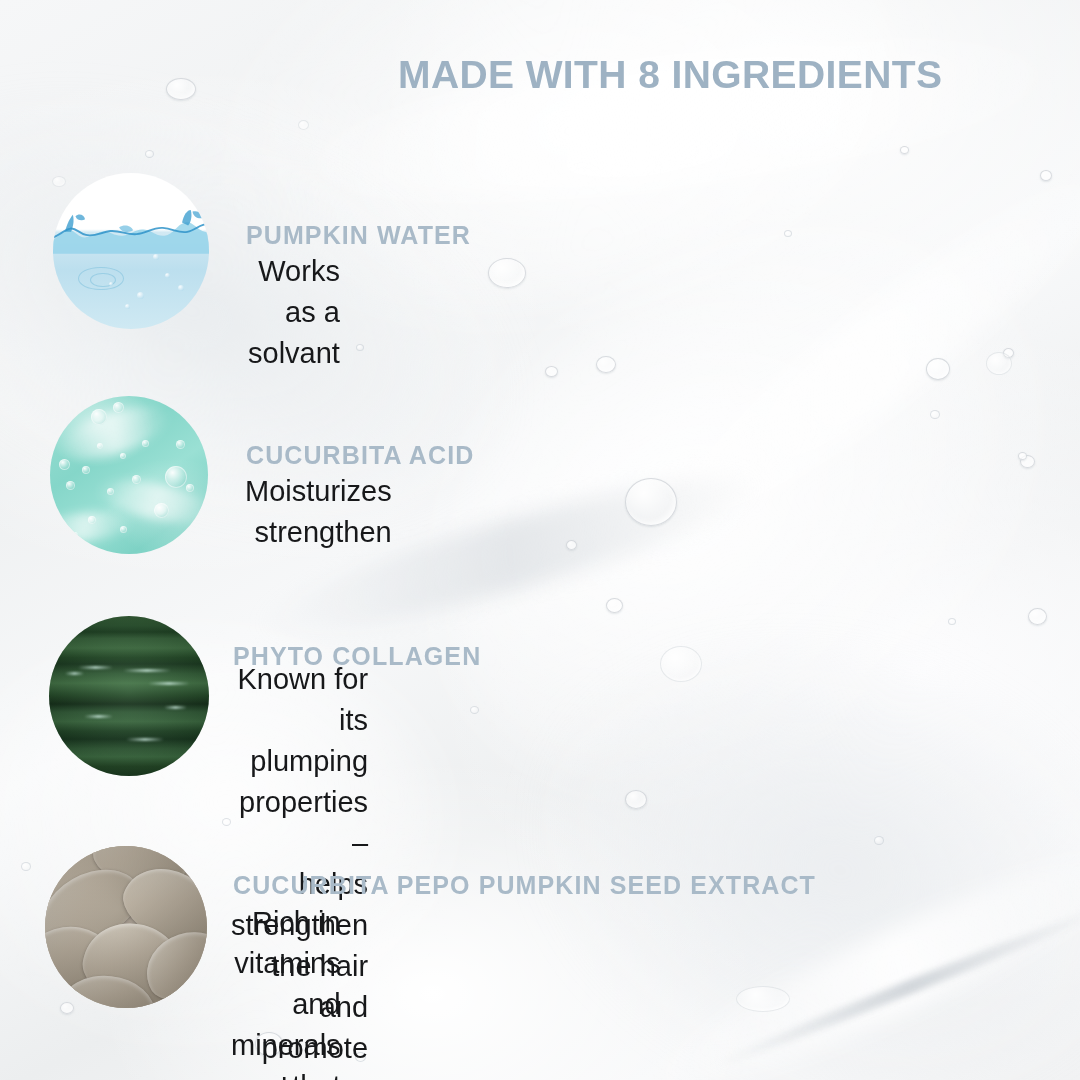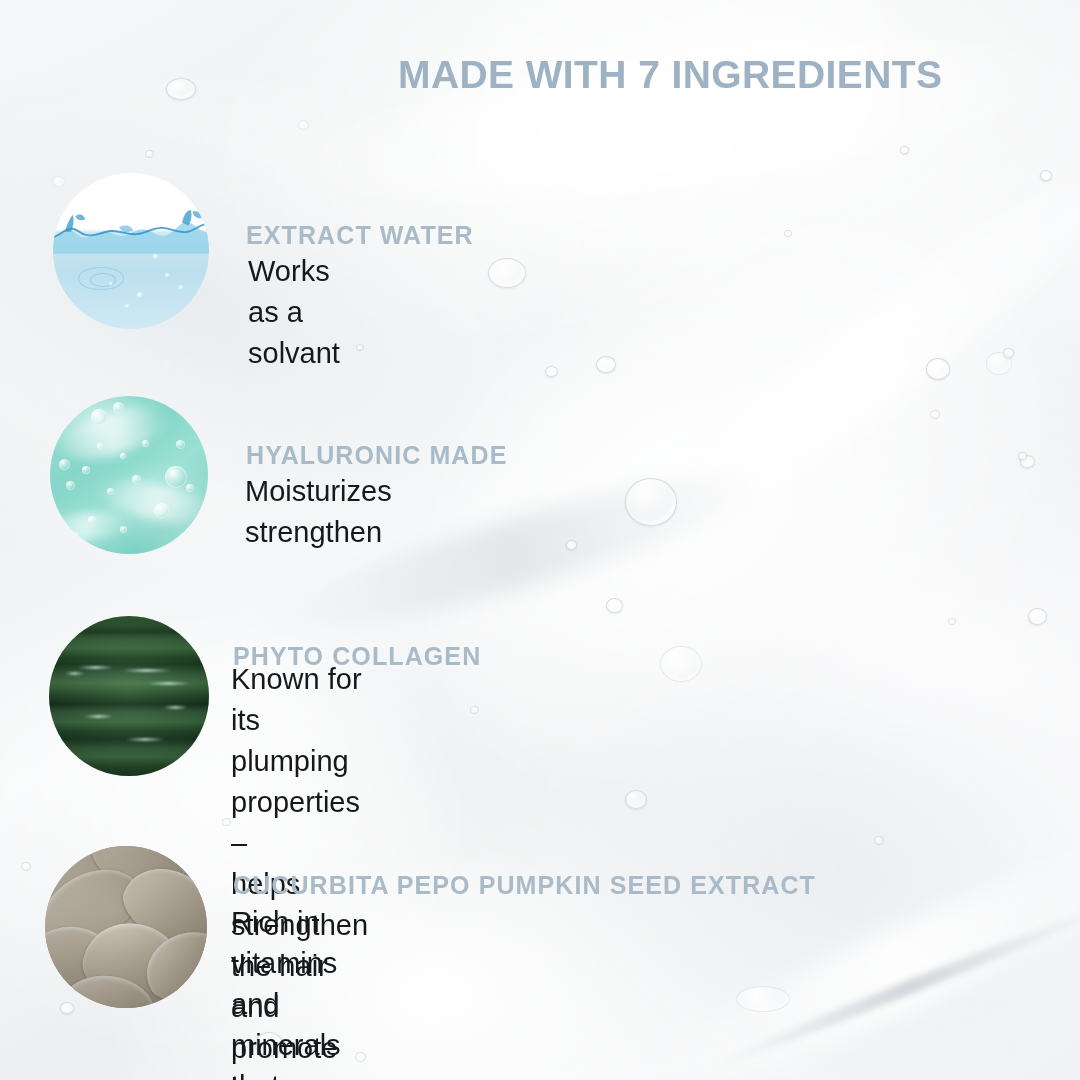--- a/index.html
+++ b/index.html
@@ -187,20 +187,21 @@
     color: #a9bac8;
     white-space: nowrap;
   }
   .ing-desc {
     position: absolute;
     font-size: 29px;
     font-weight: 400;
     line-height: 41px;
     color: #17181a;
     white-space: pre-line;
+    text-align: right;
   }
 </style>
 </head>
 <body>
 
 <div id="canvas">
 
   <div class="bg-base"></div>
   <div class="swirl sw1"></div>
   <div class="swirl sw2"></div>
@@ -240,21 +241,21 @@
   <div class="bub" style="left:255px;top:1032px;width:28px;height:24px;"></div>
   <div class="bub tiny" style="left:355px;top:1052px;width:11px;height:10px;"></div>
   <div class="bub tiny" style="left:21px;top:862px;width:10px;height:9px;"></div>
   <div class="bub" style="left:60px;top:1002px;width:14px;height:12px;"></div>
   <div class="bub tiny" style="left:222px;top:818px;width:9px;height:8px;"></div>
   <div class="bub tiny" style="left:784px;top:230px;width:8px;height:7px;"></div>
   <div class="bub tiny" style="left:470px;top:706px;width:9px;height:8px;"></div>
   <div class="bub tiny" style="left:874px;top:836px;width:10px;height:9px;"></div>
   <div class="bub tiny" style="left:356px;top:344px;width:8px;height:7px;"></div>
 
-  <div class="headline">MADE WITH 7 INGREDIENTS</div>
+  <div class="headline">MADE WITH 8 INGREDIENTS</div>
 
   <div class="row">
     <div class="thumb thumb-water" style="left:53px;top:173px;width:156px;height:156px;">
       <svg class="crest" viewBox="0 0 200 56" preserveAspectRatio="none">
         <path d="M0 44 C12 40 18 30 26 26 C32 23 36 31 42 34 C50 38 58 30 66 28
                  C74 26 80 34 90 33 C100 32 104 24 114 25 C124 26 128 34 138 33
                  C148 32 152 18 162 16 C170 14 176 26 184 28 C192 30 196 38 200 42
                  L200 56 L0 56 Z" fill="#96d3ea" opacity=".85"></path>
         <path d="M24 28 C26 18 30 10 33 6 C35 14 33 22 31 28 Z" fill="#3f9fd0" opacity=".8"></path>
         <path d="M36 8 C40 4 46 6 47 12 C44 14 38 14 36 8 Z" fill="#3f9fd0" opacity=".75"></path>
@@ -267,21 +268,21 @@
       </svg>
       <div class="ring" style="left:16%;top:60%;width:28%;height:14%;"></div>
       <div class="ring" style="left:24%;top:64%;width:15%;height:8%;"></div>
       <div class="drop" style="left:64%;top:52%;width:6px;height:6px;"></div>
       <div class="drop" style="left:72%;top:64%;width:5px;height:5px;"></div>
       <div class="drop" style="left:54%;top:76%;width:7px;height:7px;"></div>
       <div class="drop" style="left:46%;top:84%;width:5px;height:5px;"></div>
       <div class="drop" style="left:80%;top:72%;width:6px;height:6px;"></div>
       <div class="drop" style="left:36%;top:70%;width:4px;height:4px;"></div>
     </div>
-    <div class="ing-name" style="left:246px;top:221px;">EXTRACT WATER</div>
+    <div class="ing-name" style="left:246px;top:221px;">PUMPKIN WATER</div>
     <div class="ing-desc" style="left:248px;top:251px;">Works as a solvant</div>
   </div>
 
   <div class="row">
     <div class="thumb thumb-gel" style="left:50px;top:396px;width:158px;height:158px;">
       <div class="gstreak" style="left:6%;top:10%;width:70%;height:26%;transform:rotate(-18deg);"></div>
       <div class="gstreak" style="left:30%;top:56%;width:74%;height:22%;transform:rotate(12deg);"></div>
       <div class="gstreak" style="left:-8%;top:74%;width:60%;height:18%;transform:rotate(-6deg);"></div>
       <div class="gb" style="left:26%;top:8%;width:16px;height:16px;"></div>
       <div class="gb" style="left:40%;top:4%;width:11px;height:11px;"></div>
@@ -294,21 +295,21 @@
       <div class="gb" style="left:10%;top:54%;width:9px;height:9px;"></div>
       <div class="gb" style="left:30%;top:30%;width:6px;height:6px;"></div>
       <div class="gb" style="left:44%;top:36%;width:6px;height:6px;"></div>
       <div class="gb" style="left:58%;top:28%;width:7px;height:7px;"></div>
       <div class="gb" style="left:80%;top:28%;width:9px;height:9px;"></div>
       <div class="gb" style="left:24%;top:76%;width:8px;height:8px;"></div>
       <div class="gb" style="left:44%;top:82%;width:7px;height:7px;"></div>
       <div class="gb" style="left:14%;top:86%;width:6px;height:6px;"></div>
       <div class="gb" style="left:86%;top:56%;width:8px;height:8px;"></div>
     </div>
-    <div class="ing-name" style="left:246px;top:441px;">HYALURONIC MADE</div>
+    <div class="ing-name" style="left:246px;top:441px;">CUCURBITA ACID</div>
     <div class="ing-desc" style="left:245px;top:471px;">Moisturizes strengthen</div>
   </div>
 
   <div class="row">
     <div class="thumb thumb-leaf" style="left:49px;top:616px;width:160px;height:160px;">
       <div class="hl" style="left:18%;top:31%;width:22%;"></div>
       <div class="hl" style="left:46%;top:33%;width:30%;"></div>
       <div class="hl" style="left:10%;top:35%;width:12%;"></div>
       <div class="hl" style="left:62%;top:41%;width:26%;"></div>
       <div class="hl" style="left:22%;top:62%;width:18%;"></div>

